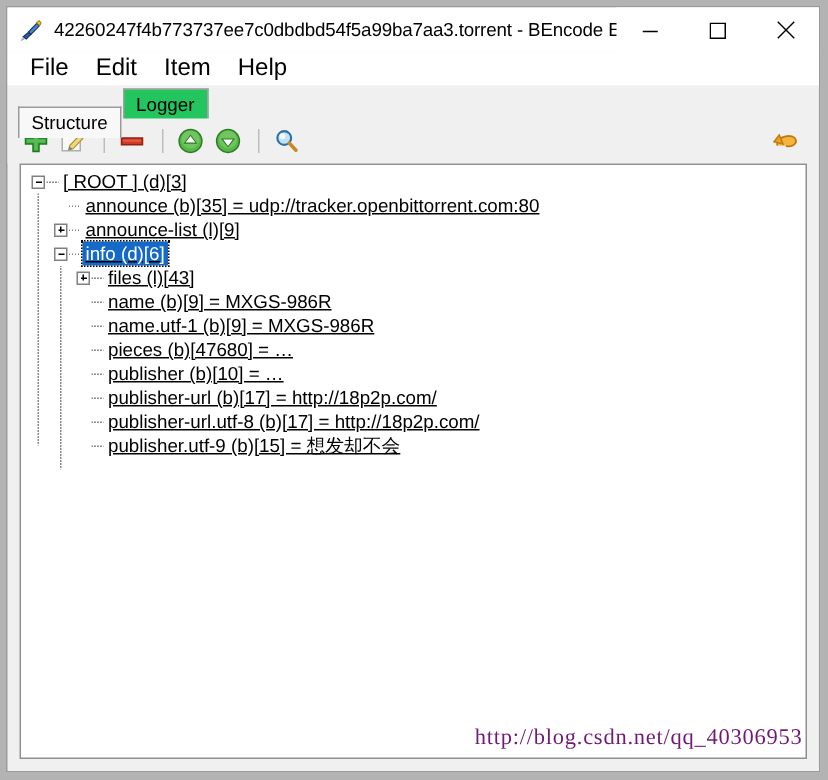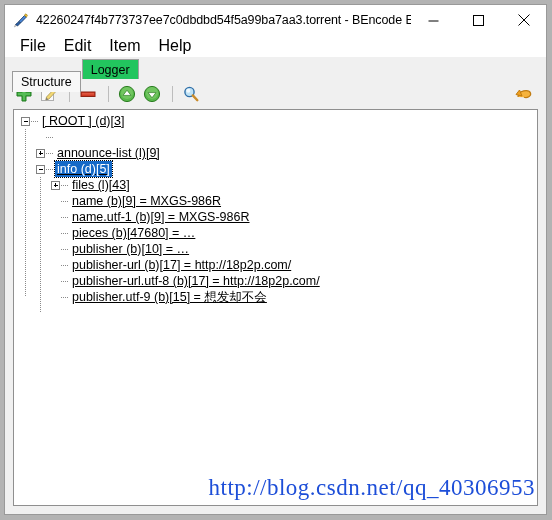--- a/index.html
+++ b/index.html
@@ -207,22 +207,22 @@
     outline: 1px dotted #000;
     outline-offset: 0px;
     padding: 0 2px;
     margin-left: -2px;
   }
   .watermark {
     position: absolute;
     right: 2px;
     bottom: 4px;
     font-family: "Liberation Serif", serif;
-    font-size: 23px;
-    color: #1d4ed8;
+    font-size: 15px;
+    color: #701a75;
     letter-spacing: 0.5px;
     white-space: nowrap;
   }
 </style>
 </head>
 <body>
 
 <div id="app">
 
   <div class="titlebar">
@@ -335,32 +335,33 @@
         <div class="row">
           <span class="ind" style="width: 7px;"></span>
           <span class="expander"></span>
           <span class="dotlead"></span>
           <span class="label">[ ROOT ] (d)[3]</span>
         </div>
         <div class="row">
           <span class="ind" style="width: 22px;"></span>
           <span class="spacer-exp"></span>
           <span class="dotlead"></span>
+          <span class="label">announce (b)[35] = udp://tracker.openbittorrent.com:80</span>
         </div>
         <div class="row">
           <span class="ind" style="width: 22px;"></span>
           <span class="expander plus"></span>
           <span class="dotlead"></span>
           <span class="label">announce-list (l)[9]</span>
         </div>
         <div class="row">
           <span class="ind" style="width: 22px;"></span>
           <span class="expander"></span>
           <span class="dotlead"></span>
-          <span class="label selected">info (d)[5]</span>
+          <span class="label selected">info (d)[6]</span>
         </div>
         <div class="row">
           <span class="ind" style="width: 37px;"></span>
           <span class="expander plus"></span>
           <span class="dotlead"></span>
           <span class="label">files (l)[43]</span>
         </div>
         <div class="row">
           <span class="ind" style="width: 37px;"></span>
           <span class="spacer-exp"></span>

